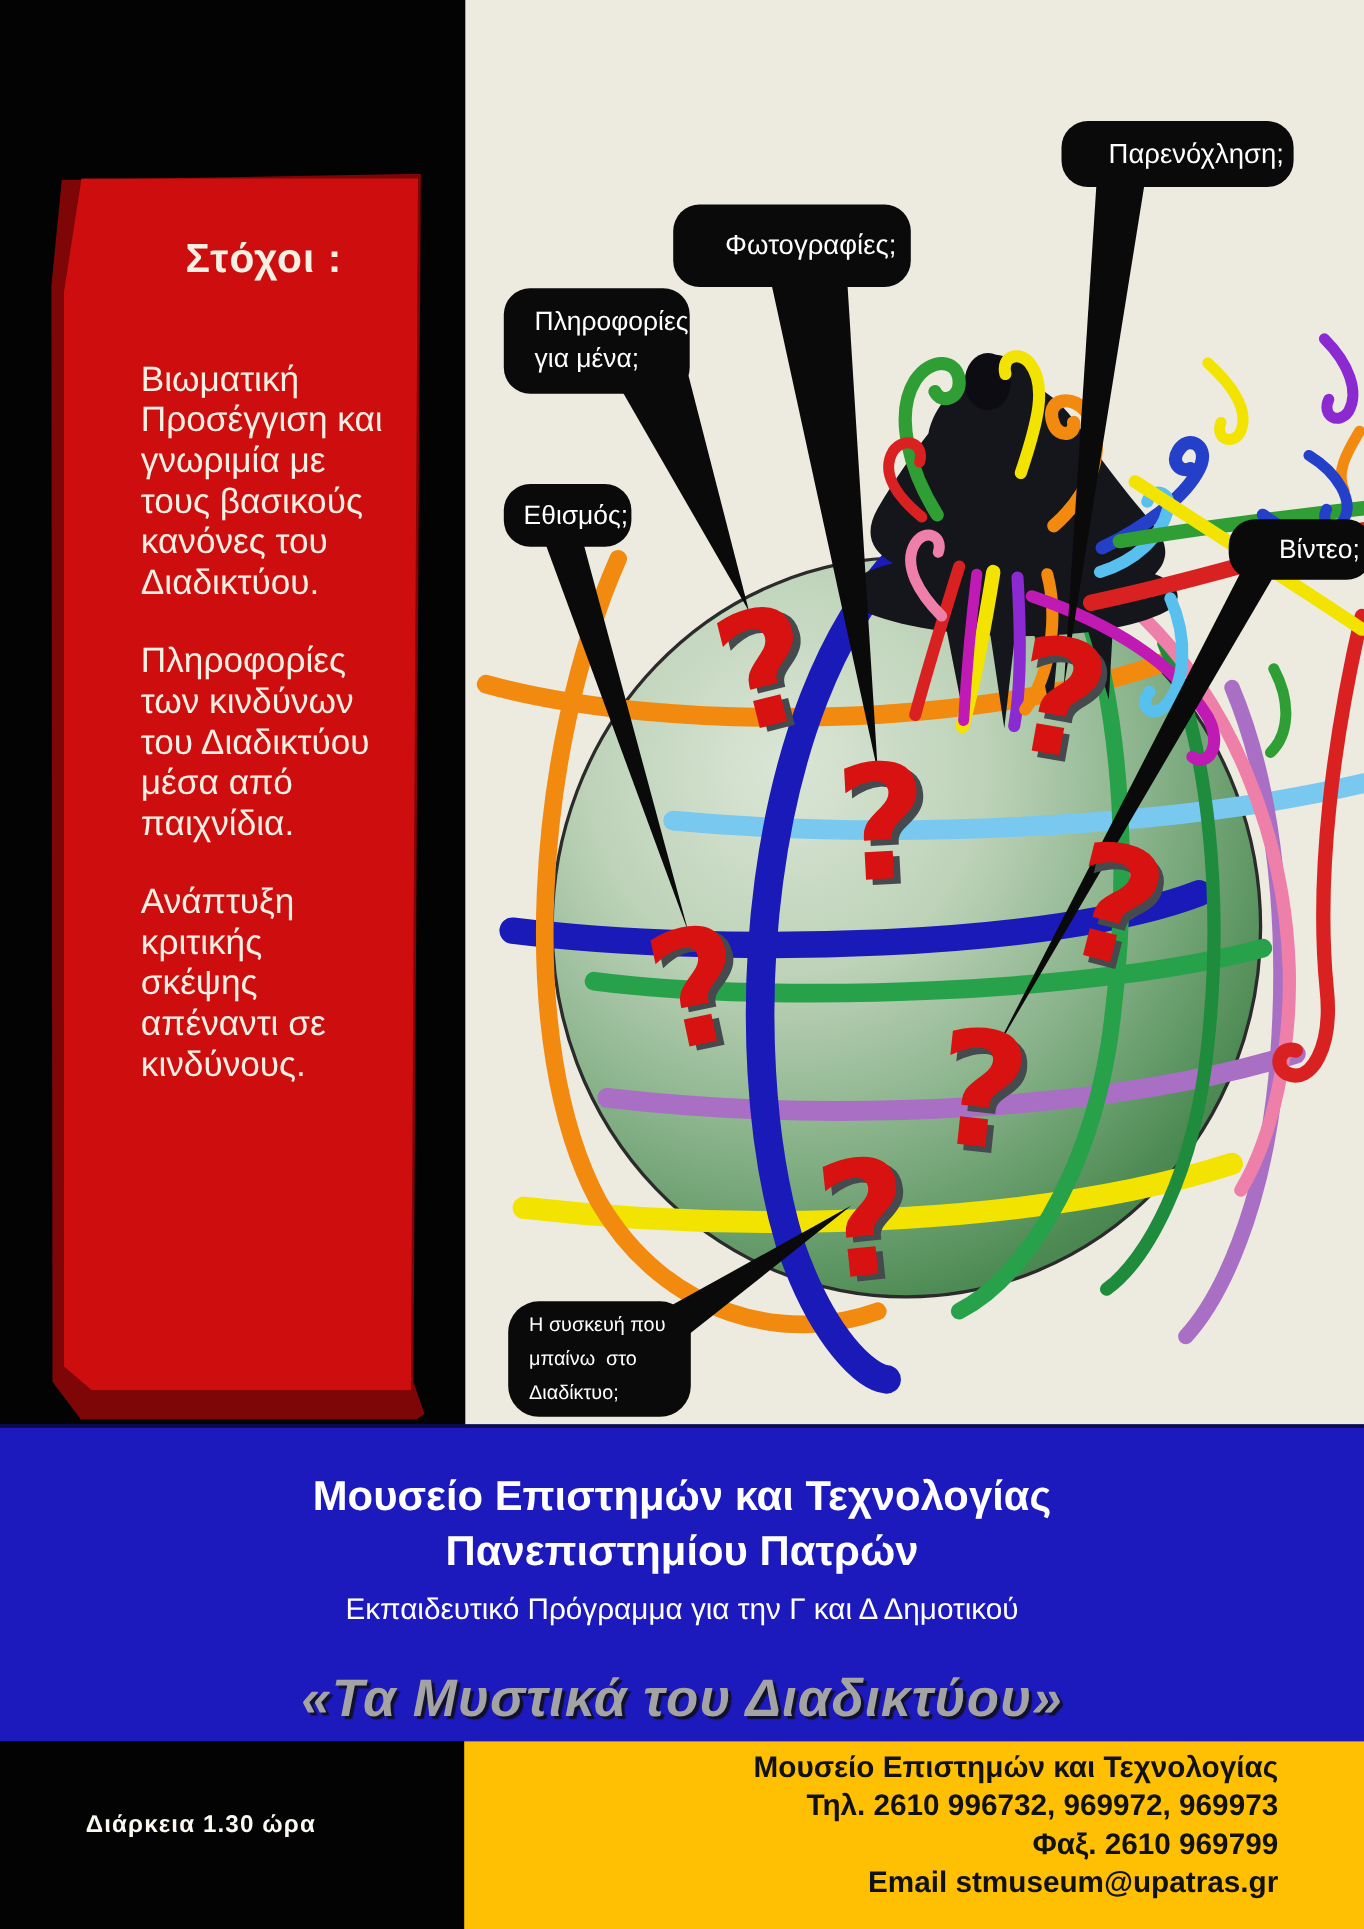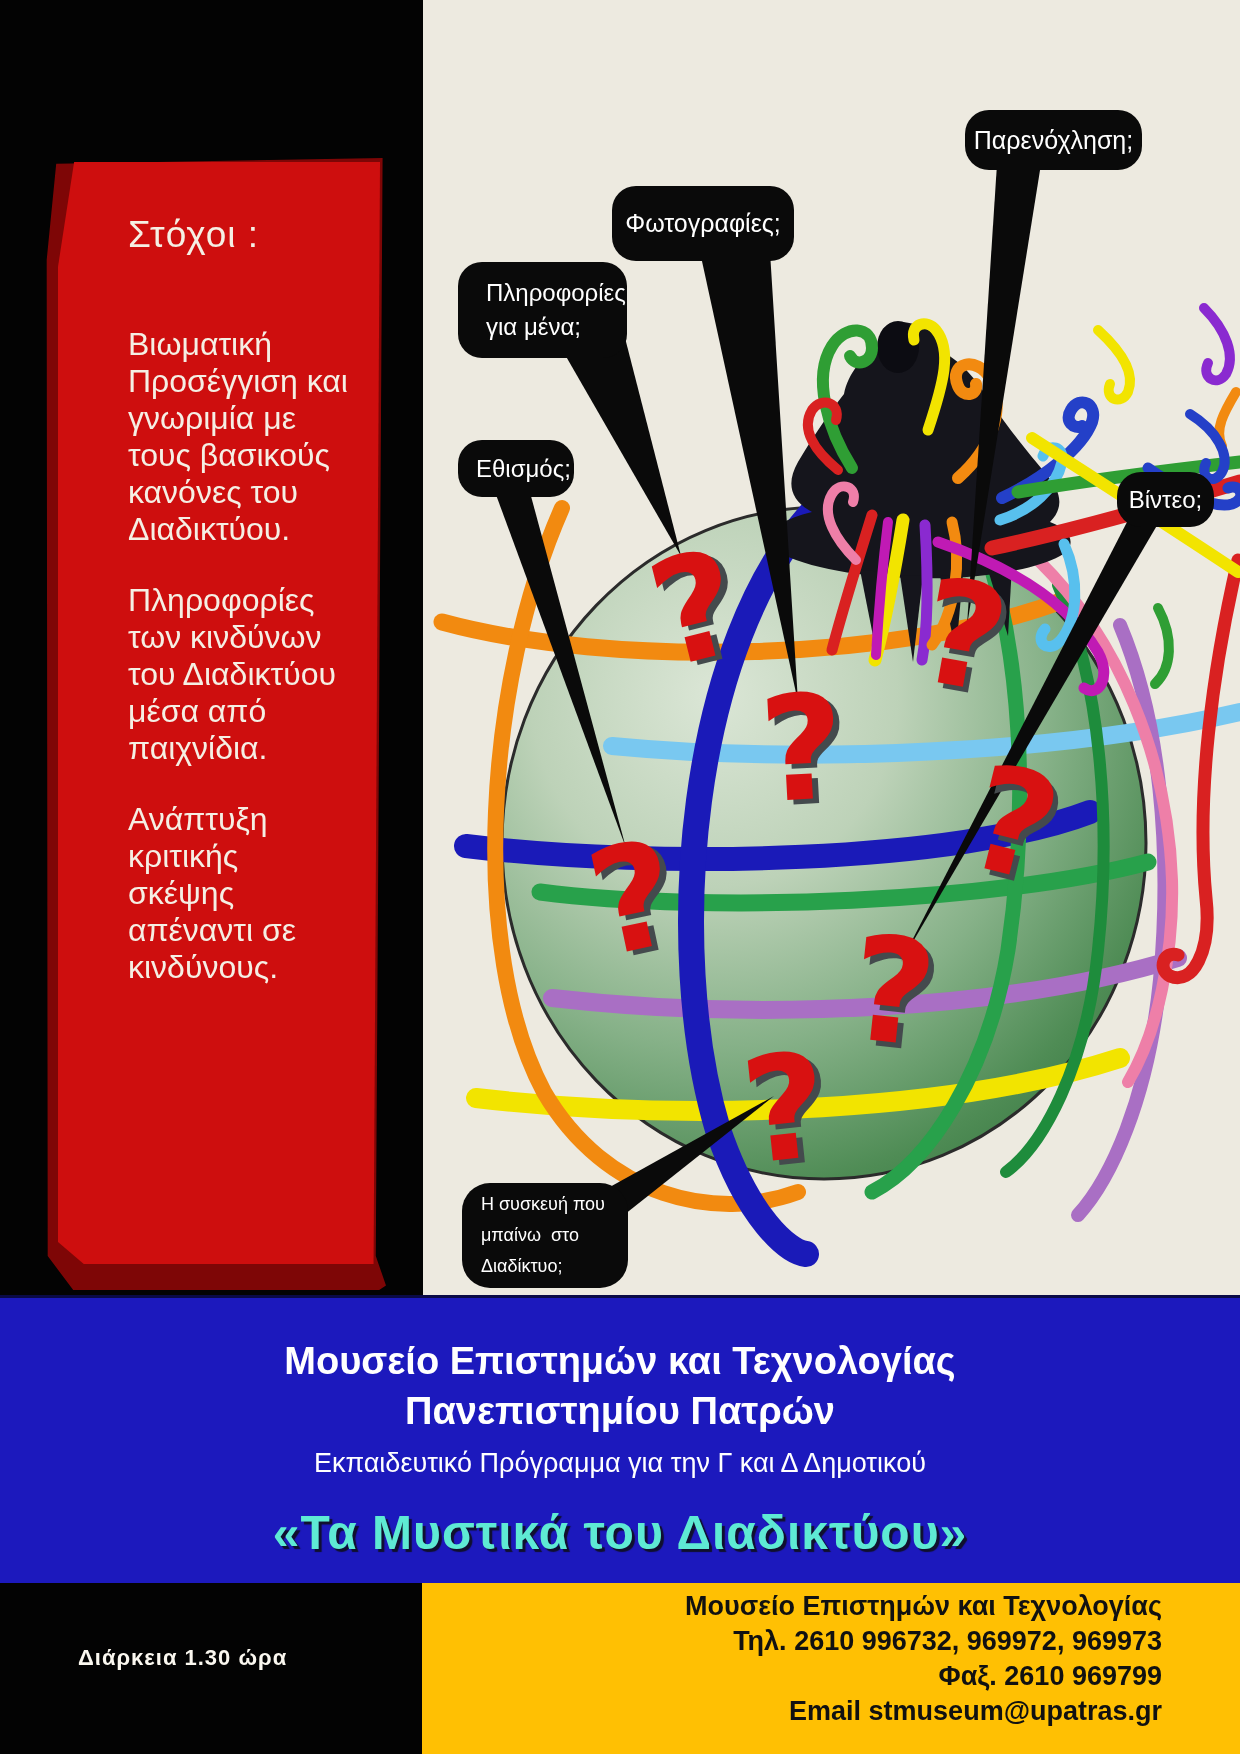--- a/index.html
+++ b/index.html
@@ -9,45 +9,45 @@
   
   .left-black{position:absolute;left:0;top:0;width:423px;height:1295px;background:#030303;z-index:1;}
   .cream{position:absolute;left:423px;top:0;width:817px;height:1295px;background:#EDEAE0;z-index:1;}
 
   
   .red-back{position:absolute;left:46px;top:158px;width:340px;height:1132px;background:#7e0606;z-index:2;
     clip-path:polygon(3% 0.5%,99% 0%,97% 97%,100% 99.6%,98% 100%,8% 100%,0.5% 97%,0.2% 9%);}
   .red-face{position:absolute;left:58px;top:162px;width:322px;height:1102px;background:#ce0e0e;z-index:3;
     clip-path:polygon(5% 0%,100% 0%,98% 100%,8% 100%,0% 98%,0% 9.5%);
     box-sizing:border-box;padding:52px 28px 0 70px;color:#f5efe4;}
-  .goals-title{font-size:37px;font-weight:normal;letter-spacing:1px;margin:0 0 70px 0;}
+  .goals-title{font-size:37px;font-weight:bold;letter-spacing:1px;margin:0 0 70px 0;text-align:center;}
   .goal-item{font-size:32px;line-height:37px;margin:0 0 34px 0;max-width:248px;}
 
   
   .art{position:absolute;left:0;top:0;width:1240px;height:1754px;z-index:5;pointer-events:none;}
 
   
   .callout{position:absolute;background:#0a0a0a;color:#fff;border-radius:24px;z-index:10;
-    display:flex;flex-direction:column;justify-content:center;}
+    display:flex;flex-direction:column;justify-content:center;padding-left:34px;}
   .callout .line{white-space:pre-wrap;}
   .co-harassment{left:965px;top:110px;width:177px;height:60px;font-size:25px;align-items:center;}
   .co-photos{left:612px;top:186px;width:182px;height:75px;font-size:25px;align-items:center;}
   .co-info{left:458px;top:262px;width:169px;height:96px;font-size:24px;line-height:34px;padding-left:28px;box-sizing:border-box;}
   .co-addiction{left:458px;top:440px;width:116px;height:57px;font-size:24px;padding-left:18px;box-sizing:border-box;}
   .co-video{left:1117px;top:472px;width:97px;height:55px;font-size:24px;align-items:center;}
   .co-device{left:462px;top:1183px;width:166px;height:105px;font-size:18px;line-height:31px;padding-left:19px;box-sizing:border-box;border-radius:28px;}
 
   
   .blue-band{position:absolute;left:0;top:1295px;width:1240px;height:288px;background:#1c19bd;z-index:6;
     border-top:3px solid #0a0a46;box-sizing:border-box;text-align:center;color:#fff;}
   .bb-title{font-size:38px;font-weight:bold;line-height:50px;margin-top:38px;}
   .bb-title2{font-size:38px;font-weight:bold;line-height:50px;}
   .bb-sub{font-size:27px;margin-top:12px;}
-  .bb-program{font-size:48px;font-weight:bold;color:#5eead4;margin-top:26px;letter-spacing:1px;
-    text-shadow:3px 3px 1px #10102e;}
+  .bb-program{font-size:48px;font-weight:bold;color:#a3a3a3;margin-top:38px;letter-spacing:1px;
+    text-shadow:3px 3px 1px #10102e;font-style:italic;}
 
   
   .bottom{position:absolute;left:0;top:1583px;width:1240px;height:171px;background:#030303;z-index:6;}
   .bottom-yellow{position:absolute;left:422px;top:0;width:818px;height:171px;background:#ffc003;
     box-sizing:border-box;padding:6px 78px 0 0;text-align:right;color:#111;}
   .contact-line{font-size:27px;font-weight:bold;line-height:35px;}
   .duration{position:absolute;left:78px;top:62px;color:#fbf8f0;font-size:22px;font-weight:bold;letter-spacing:1px;}
 </style>
 </head>
 <body>

